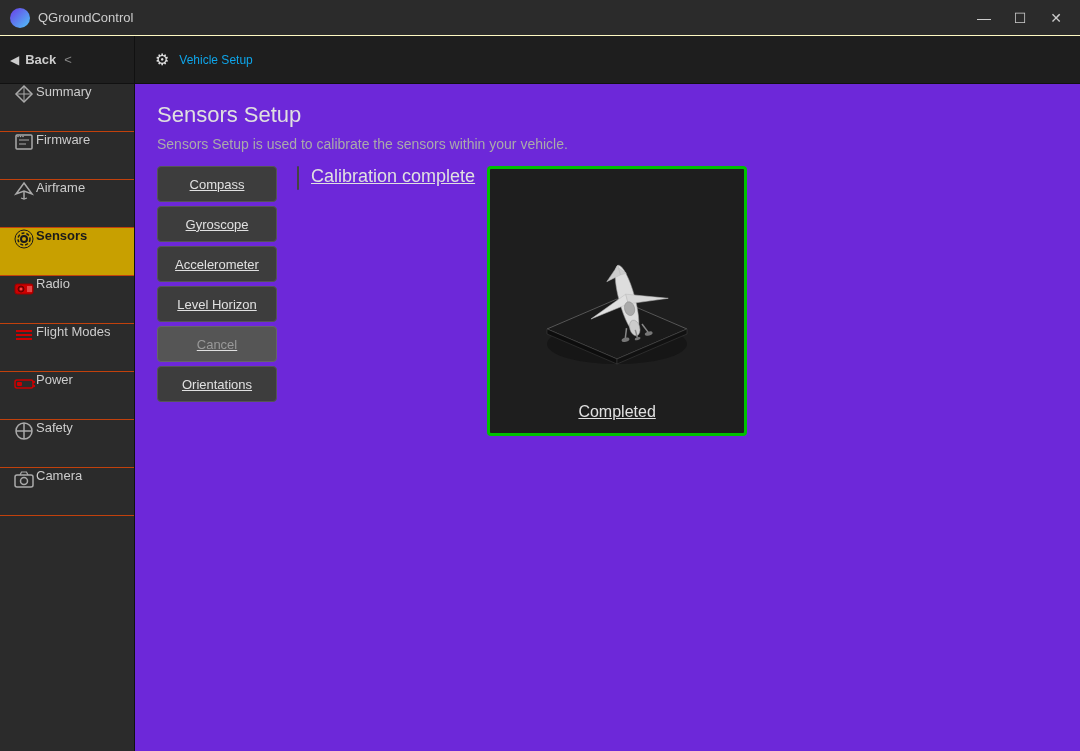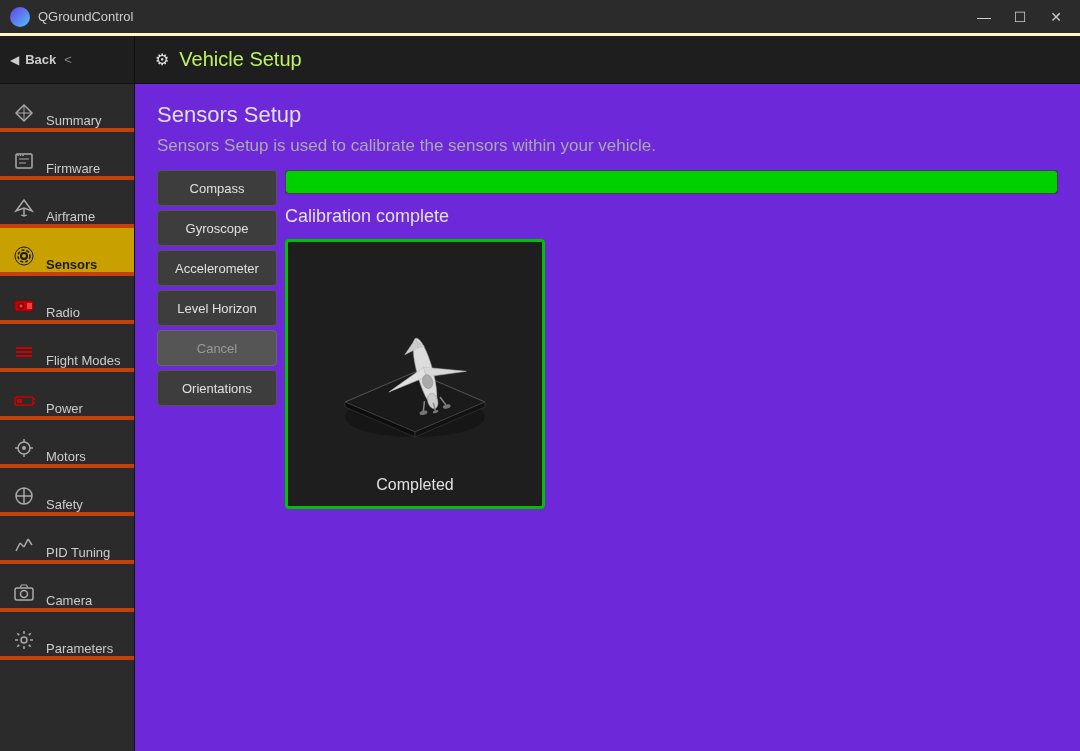--- a/index.html
+++ b/index.html
@@ -14,21 +14,21 @@
     }
 
     
     #titlebar {
       width: 100%;
       height: 36px;
       background: #2b2b2b;
       display: flex;
       align-items: center;
       padding: 4px 10px;
-      border-bottom: 3px solid #fef9c3;
+      border-bottom: 1px solid #fef9c3;
     }
     #titlebar .app-icon {
       width: 20px; height: 20px;
       background: linear-gradient(135deg, #6a3de8, #4fc3f7);
       border-radius: 50%;
       margin-right: 8px;
       flex-shrink: 0;
     }
     #titlebar .app-title {
       font-size: 13px;
@@ -56,44 +56,45 @@
       background: #2b2b2b;
       flex-shrink: 0;
       display: flex;
       flex-direction: column;
       border-right: 1px solid #111;
     }
 
     .sidebar-item {
       height: 48px;
       display: flex;
-      align-items: flex-end;
+      align-items: flex-start;
       padding: 0 12px;
-      gap: 10px;
+      gap: 0;
       cursor: pointer;
-      border-bottom: 4px solid #c2410c;
+      border-bottom: 1px solid #c2410c;
       font-size: 13px;
       color: #ccc;
     }
     .sidebar-item.active {
       background: #c8a000;
       color: #1a1a1a;
     }
     .sidebar-item .si-icon {
       font-size: 18px;
       width: 24px;
       text-align: center;
       flex-shrink: 0;
     }
 
     
     #sensors-layout {
       display: flex;
-      gap: 8px;
+      gap: 20px;
       height: calc(100% - 80px);
+      text-decoration: underline;
     }
 
     
     #sensor-buttons {
       display: flex;
       flex-direction: column;
       gap: 4px;
       width: 120px;
       flex-shrink: 0;
     }
@@ -113,21 +114,20 @@
       background: #555;
       color: #999;
       cursor: not-allowed;
       border-color: #666;
     }
 
     
     #calibration-panel {
       flex: 1;
       display: flex;
-      flex-direction: column;
       gap: 12px;
     }
 
     
     .progress-bar-container {
       height: 24px;
       background: #1a1a1a;
       border-radius: 3px;
       overflow: hidden;
       border: 1px solid #444;
@@ -319,91 +319,58 @@
         <svg width="22" height="22" viewBox="0 0 22 22" fill="none">
           <rect x="2" y="8" width="18" height="8" rx="2" fill="none" stroke="#c00" stroke-width="1.5"></rect>
           <rect x="4" y="10" width="5" height="4" rx="1" fill="#c00"></rect>
           <line x1="20" y1="10" x2="22" y2="10" stroke="#c00" stroke-width="2"></line>
           <line x1="20" y1="14" x2="22" y2="14" stroke="#c00" stroke-width="2"></line>
         </svg>
       </span>
       <span>Power</span>
     </div>
 
-    <div class="sidebar-item">
-      <span class="si-icon">
-        <svg width="22" height="22" viewBox="0 0 22 22" fill="none">
-          <circle cx="11" cy="11" r="6" fill="none" stroke="#aaa" stroke-width="1.5"></circle>
-          <circle cx="11" cy="11" r="2" fill="#aaa"></circle>
-          <line x1="11" y1="5" x2="11" y2="2" stroke="#aaa" stroke-width="1.5"></line>
-          <line x1="11" y1="17" x2="11" y2="20" stroke="#aaa" stroke-width="1.5"></line>
-          <line x1="5" y1="11" x2="2" y2="11" stroke="#aaa" stroke-width="1.5"></line>
-          <line x1="17" y1="11" x2="20" y2="11" stroke="#aaa" stroke-width="1.5"></line>
-        </svg>
-      </span>
-      <span>Motors</span>
-    </div>
 
     <div class="sidebar-item">
       <span class="si-icon">
         <svg width="22" height="22" viewBox="0 0 22 22" fill="none">
           <circle cx="11" cy="11" r="8" fill="none" stroke="#aaa" stroke-width="1.5"></circle>
           <line x1="11" y1="3" x2="11" y2="19" stroke="#aaa" stroke-width="1.5"></line>
           <line x1="3" y1="11" x2="19" y2="11" stroke="#aaa" stroke-width="1.5"></line>
         </svg>
       </span>
       <span>Safety</span>
     </div>
 
-    <div class="sidebar-item">
-      <span class="si-icon">
-        <svg width="22" height="22" viewBox="0 0 22 22" fill="none">
-          <line x1="3" y1="18" x2="7" y2="10" stroke="#aaa" stroke-width="1.5"></line>
-          <line x1="7" y1="10" x2="11" y2="14" stroke="#aaa" stroke-width="1.5"></line>
-          <line x1="11" y1="14" x2="15" y2="6" stroke="#aaa" stroke-width="1.5"></line>
-          <line x1="15" y1="6" x2="19" y2="12" stroke="#aaa" stroke-width="1.5"></line>
-        </svg>
-      </span>
-      <span>PID Tuning</span>
-    </div>
 
     <div class="sidebar-item">
       <span class="si-icon">
         <svg width="22" height="22" viewBox="0 0 22 22" fill="none">
           <rect x="2" y="7" width="18" height="12" rx="2" fill="none" stroke="#aaa" stroke-width="1.5"></rect>
           <circle cx="11" cy="13" r="3.5" fill="none" stroke="#aaa" stroke-width="1.5"></circle>
           <path d="M7 7 L8.5 4 L13.5 4 L15 7" fill="none" stroke="#aaa" stroke-width="1.2"></path>
         </svg>
       </span>
       <span>Camera</span>
     </div>
 
-    <div class="sidebar-item">
-      <span class="si-icon">
-        <svg width="22" height="22" viewBox="0 0 22 22" fill="none">
-          <circle cx="11" cy="11" r="3" fill="none" stroke="#aaa" stroke-width="1.5"></circle>
-          <path d="M11 2 L11 5 M11 17 L11 20 M2 11 L5 11 M17 11 L20 11 M4.2 4.2 L6.3 6.3 M15.7 15.7 L17.8 17.8 M17.8 4.2 L15.7 6.3 M6.3 15.7 L4.2 17.8" stroke="#aaa" stroke-width="1.5"></path>
-        </svg>
-      </span>
-      <span>Parameters</span>
-    </div>
 
   </div>
 
   <div id="right-area">
 
     <div id="right-header">
       <span class="gear-icon">⚙</span>
-      <span style="font-size:20px;color:#bef264;">Vehicle Setup</span>
+      <span style="font-size:12px;color:#0ea5e9;">Vehicle Setup</span>
     </div>
 
     <div id="right-content">
 
       <div style="font-size:22px;color:#e0e0e0;margin-bottom:8px;">Sensors Setup</div>
-      <div style="font-size:17px;color:#aaa;margin-bottom:14px;">Sensors Setup is used to calibrate the sensors within your vehicle.</div>
+      <div style="font-size:14px;color:#aaa;margin-bottom:14px;">Sensors Setup is used to calibrate the sensors within your vehicle.</div>
 
       <div id="sensors-layout">
 
         <div id="sensor-buttons">
           <button class="sensor-btn">Compass</button>
           <button class="sensor-btn">Gyroscope</button>
           <button class="sensor-btn">Accelerometer</button>
           <button class="sensor-btn">Level Horizon</button>
           <button class="sensor-btn disabled" disabled="">Cancel</button>
           <button class="sensor-btn">Orientations</button>

